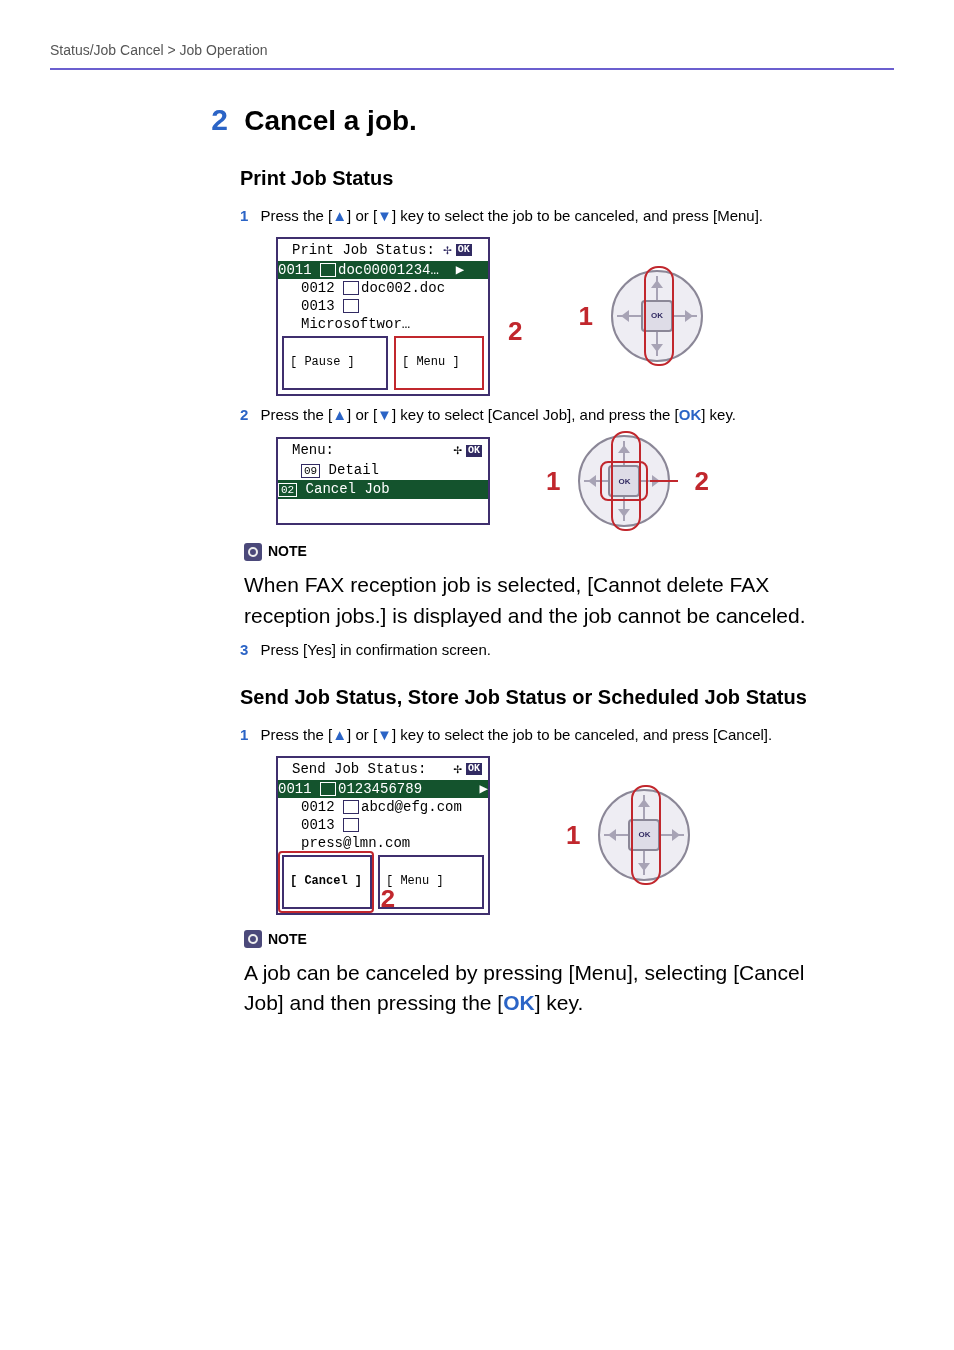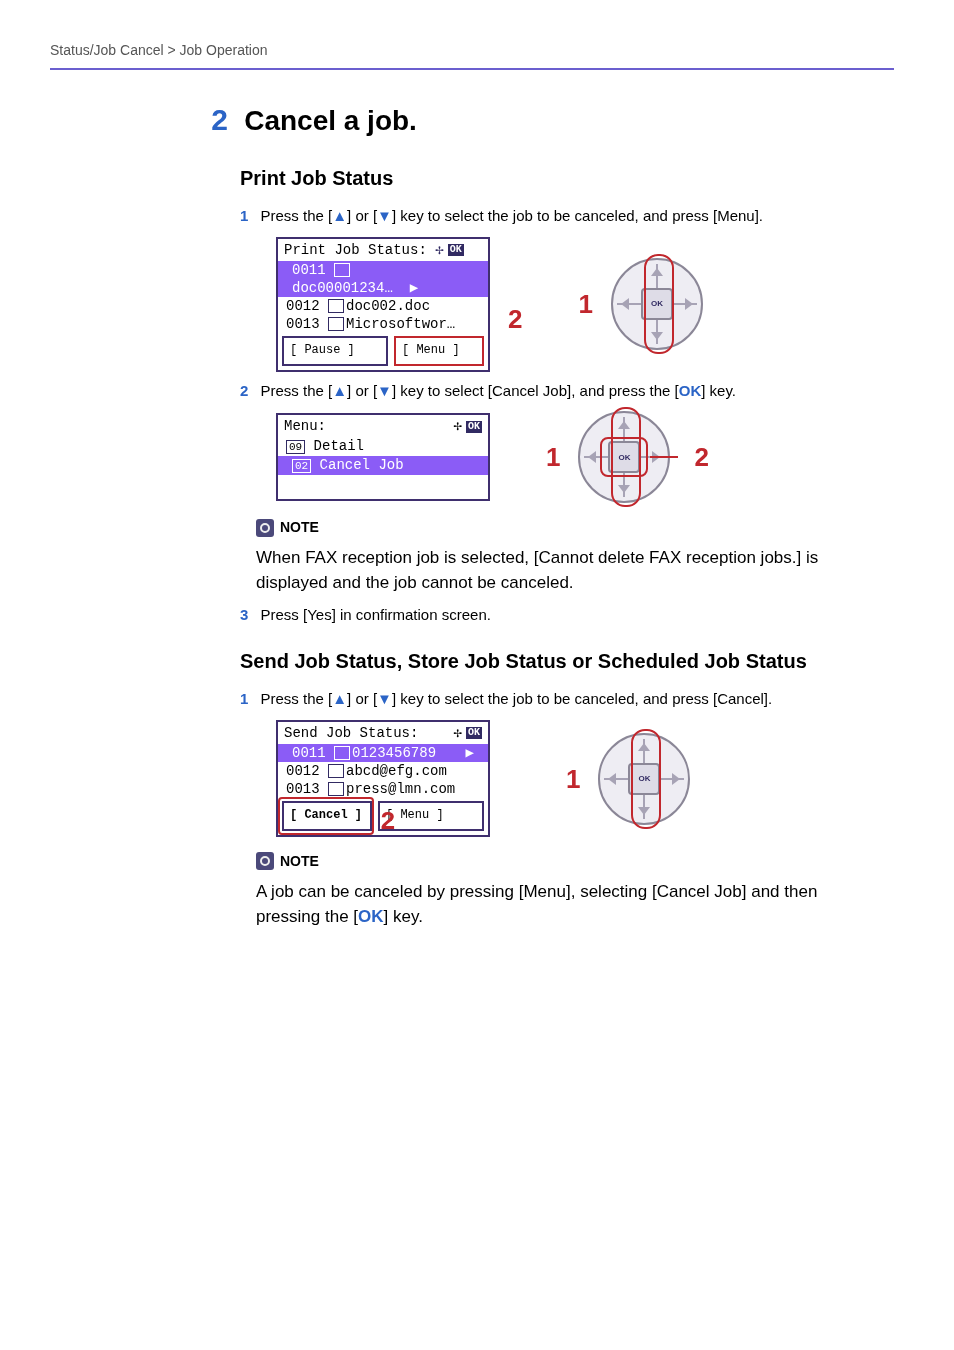--- a/index.html
+++ b/index.html
@@ -11,25 +11,25 @@
   .step-title{display:inline-block;font-family:Arial,Helvetica,sans-serif;font-weight:900;font-size:28px;vertical-align:top;padding-top:3px;}
   .indent{margin-left:190px;margin-right:50px;}
   .indent .section-sub{font-weight:bold;font-size:20px;margin:22px 0 12px;}
   .numline{margin:8px 0;}
   .n{color:#2b64c6;font-weight:900;font-size:15px;margin-right:8px;}
   .up{color:#2b64c6;font-weight:bold;}
   .dn{color:#2b64c6;font-weight:bold;}
   .ok{color:#2b64c6;font-weight:bold;}
   .row{display:flex;align-items:center;gap:18px;margin:10px 0 8px;}
   .lcd{border:2px solid #3f2f6e;width:210px;background:#fff;font-family:"Courier New",monospace;font-size:14px;line-height:18px;}
-  .lcd .title{padding:2px 6px;}
-  .lcd .sel{background:#8b5cf6;color:#fff;padding:0 14px;}
-  .lcd .line{padding:0 8px;}
+  .lcd .title{padding:2px 6px;margin-left:8px;}
+  .lcd .sel{background:#14532d;color:#fff;padding:0 0;}
+  .lcd .line{padding:0 23px;}
   .lcd .btns{display:flex;gap:6px;padding:3px 4px 4px;}
-  .lcd .btn{border:2px solid #3f2f6e;font-size:12px;padding:4px 6px;height:18px;line-height:16px;text-align:center;}
+  .lcd .btn{border:2px solid #3f2f6e;font-size:12px;padding:16px 6px;height:18px;line-height:16px;text-align:center;}
   .lcd .btn.left{flex:1.1;}
   .lcd .btn.right{flex:1.1;}
   .okchip{display:inline-block;background:#312a62;color:#fff;font-weight:bold;font-size:10px;line-height:12px;padding:0 2px;margin-left:4px;vertical-align:middle;}
   .arrowchip{color:#312a62;}
   .callno{color:#c1272d;font-weight:900;font-size:26px;line-height:1;}
   .dpad{position:relative;width:92px;height:92px;}
   .dpad .ring{position:absolute;inset:0;border:2px solid #8b8797;border-radius:50%;background:#eeedf3;}
   .dpad .vbar,.dpad .hbar{position:absolute;background:#a7a3b5;}
   .dpad .vbar{left:50%;top:6px;bottom:6px;width:2px;transform:translateX(-50%);}
   .dpad .hbar{top:50%;left:6px;right:6px;height:2px;transform:translateY(-50%);}
@@ -37,25 +37,25 @@
     border:2px solid #8b8797;background:#dedce7;border-radius:4px;display:flex;align-items:center;justify-content:center;font-size:8px;font-weight:bold;color:#312a62;}
   .dpad .tri{position:absolute;width:0;height:0;}
   .dpad .up{left:50%;top:10px;transform:translateX(-50%);border-left:6px solid transparent;border-right:6px solid transparent;border-bottom:8px solid #a7a3b5;}
   .dpad .dn{left:50%;bottom:10px;transform:translateX(-50%);border-left:6px solid transparent;border-right:6px solid transparent;border-top:8px solid #a7a3b5;}
   .dpad .lf{top:50%;left:10px;transform:translateY(-50%);border-top:6px solid transparent;border-bottom:6px solid transparent;border-right:8px solid #a7a3b5;}
   .dpad .rt{top:50%;right:10px;transform:translateY(-50%);border-top:6px solid transparent;border-bottom:6px solid transparent;border-left:8px solid #a7a3b5;}
   .dpadwrap{position:relative;width:92px;height:92px;}
   .hl-ud{position:absolute;left:33px;top:-4px;bottom:-4px;width:26px;border:2px solid #c1272d;border-radius:14px;pointer-events:none;}
   .hl-center{position:absolute;left:50%;top:50%;width:44px;height:36px;transform:translate(-50%,-50%);border:2px solid #c1272d;border-radius:8px;pointer-events:none;}
   .hl-line{position:absolute;border-top:2px solid #c1272d;width:28px;}
-  .note{margin:14px 16px 8px;}
+  .note{margin:14px 4px 8px;}
   .note-h{display:inline-flex;align-items:center;gap:6px;font-weight:bold;font-size:14px;}
   .note-h .gear{width:18px;height:18px;background:#4b497a;display:inline-block;border-radius:3px;position:relative;}
   .note-h .gear::after{content:"";position:absolute;inset:4px;border:2px solid #eee;border-radius:50%;}
-  .note p{margin:4px 0;font-size:17px;}
+  .note p{margin:4px 0;font-size:21px;}
   .footer{position:relative;text-align:center;font-size:15px;margin-top:420px;}
   .lcd .boxicon{display:inline-block;width:14px;height:12px;border:1px solid #312a62;vertical-align:middle;margin-right:2px;}
   .lcd .invboxicon{display:inline-block;width:14px;height:12px;border:1px solid #fff;vertical-align:middle;margin-right:2px;}
 </style>
 </head>
 <body>
 
 <div class="page">
   <div class="crumb">Status/Job Cancel &gt; Job Operation</div>
   <hr class="top">

